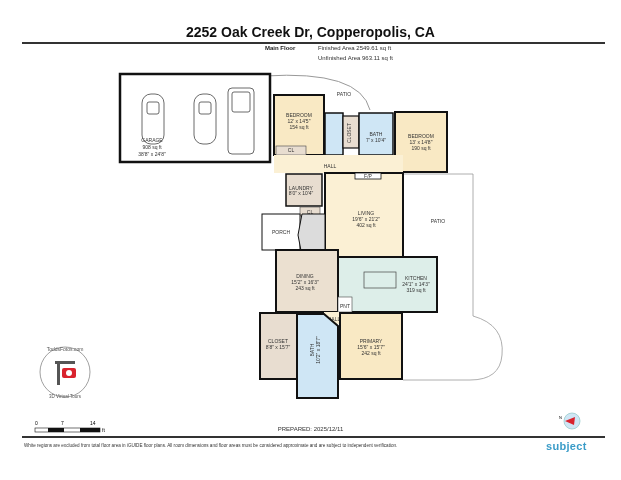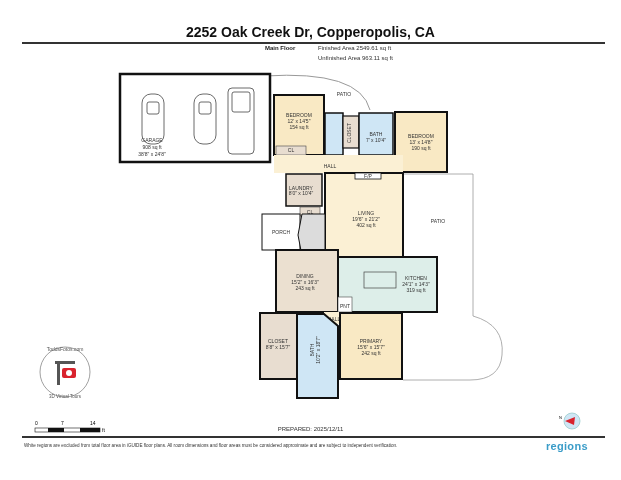--- a/index.html
+++ b/index.html
@@ -143,13 +143,13 @@
   <g>
     <circle cx="572" cy="421" r="8" fill="#cfe6f5" stroke="#9cc" stroke-width="0.8"></circle>
     <polygon points="565,421 575,417 574,425" fill="#d9232e"></polygon>
     <text x="559" y="419" font-size="4" font-family="Liberation Sans, sans-serif">N</text>
   </g>
 </svg>
 
 <div class="prepared">PREPARED: 2025/12/11</div>
 <div class="rule" style="top:436px;"></div>
 <div class="disclaimer">White regions are excluded from total floor area in iGUIDE floor plans. All room dimensions and floor areas must be considered approximate and are subject to independent verification.</div>
-<div class="brand">regions</div>
+<div class="brand">subject</div>
 
 </body></html>

